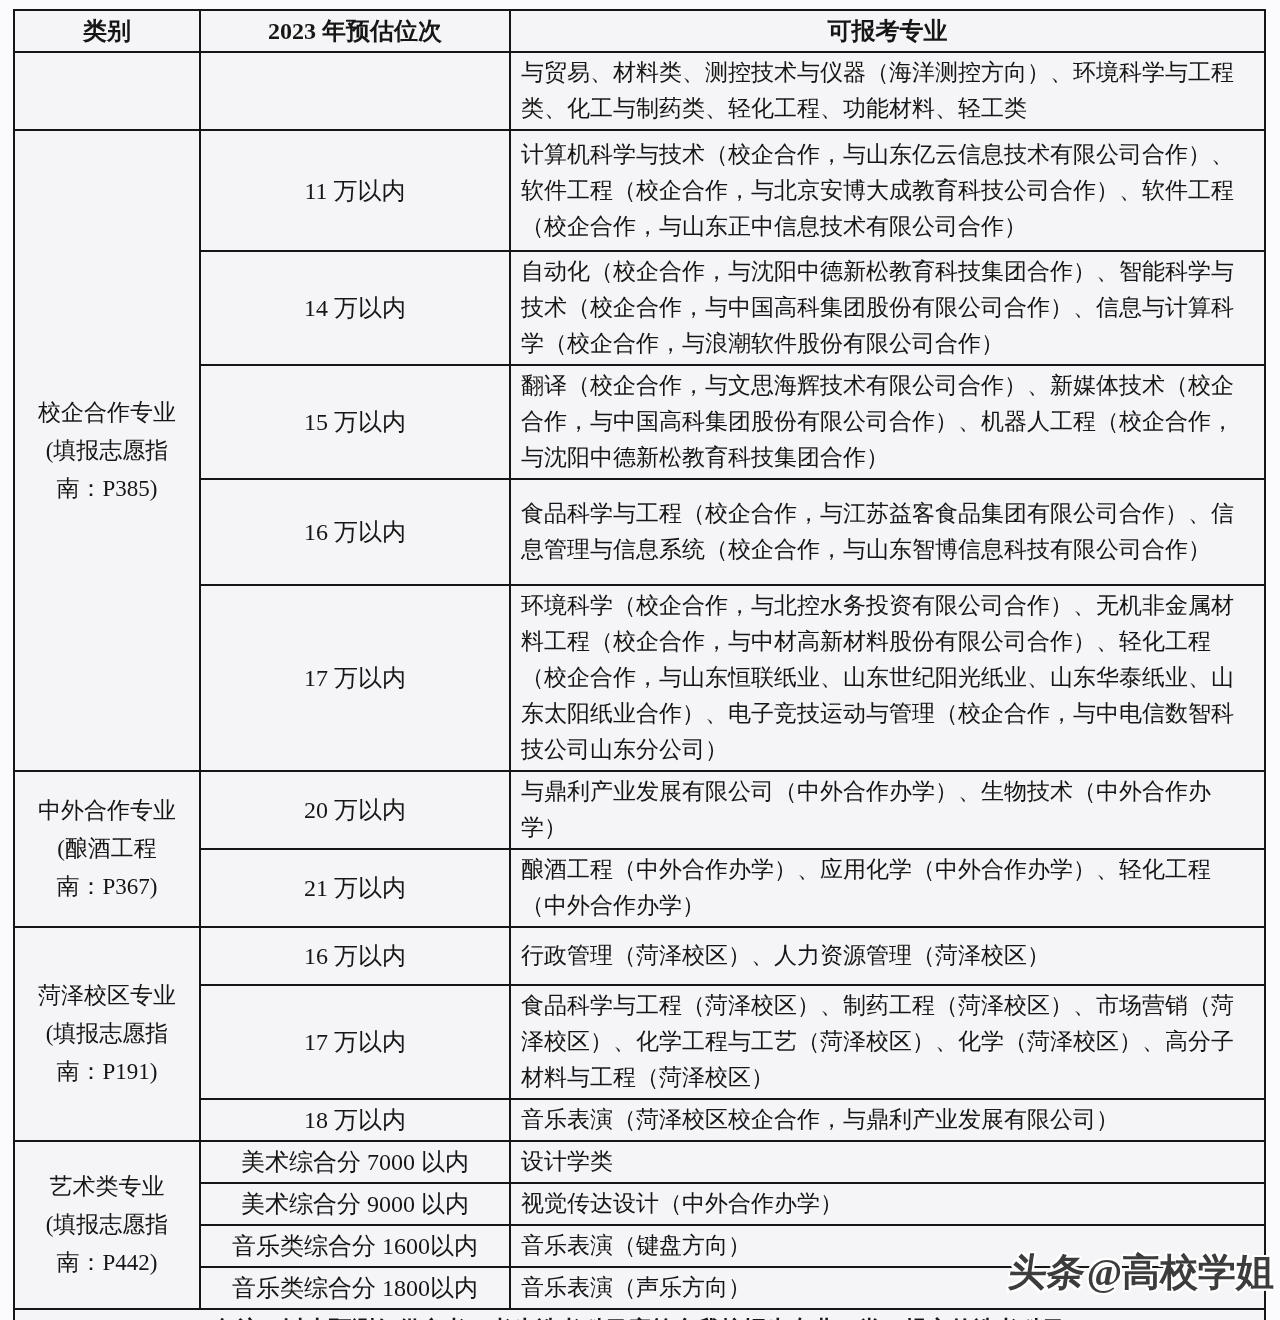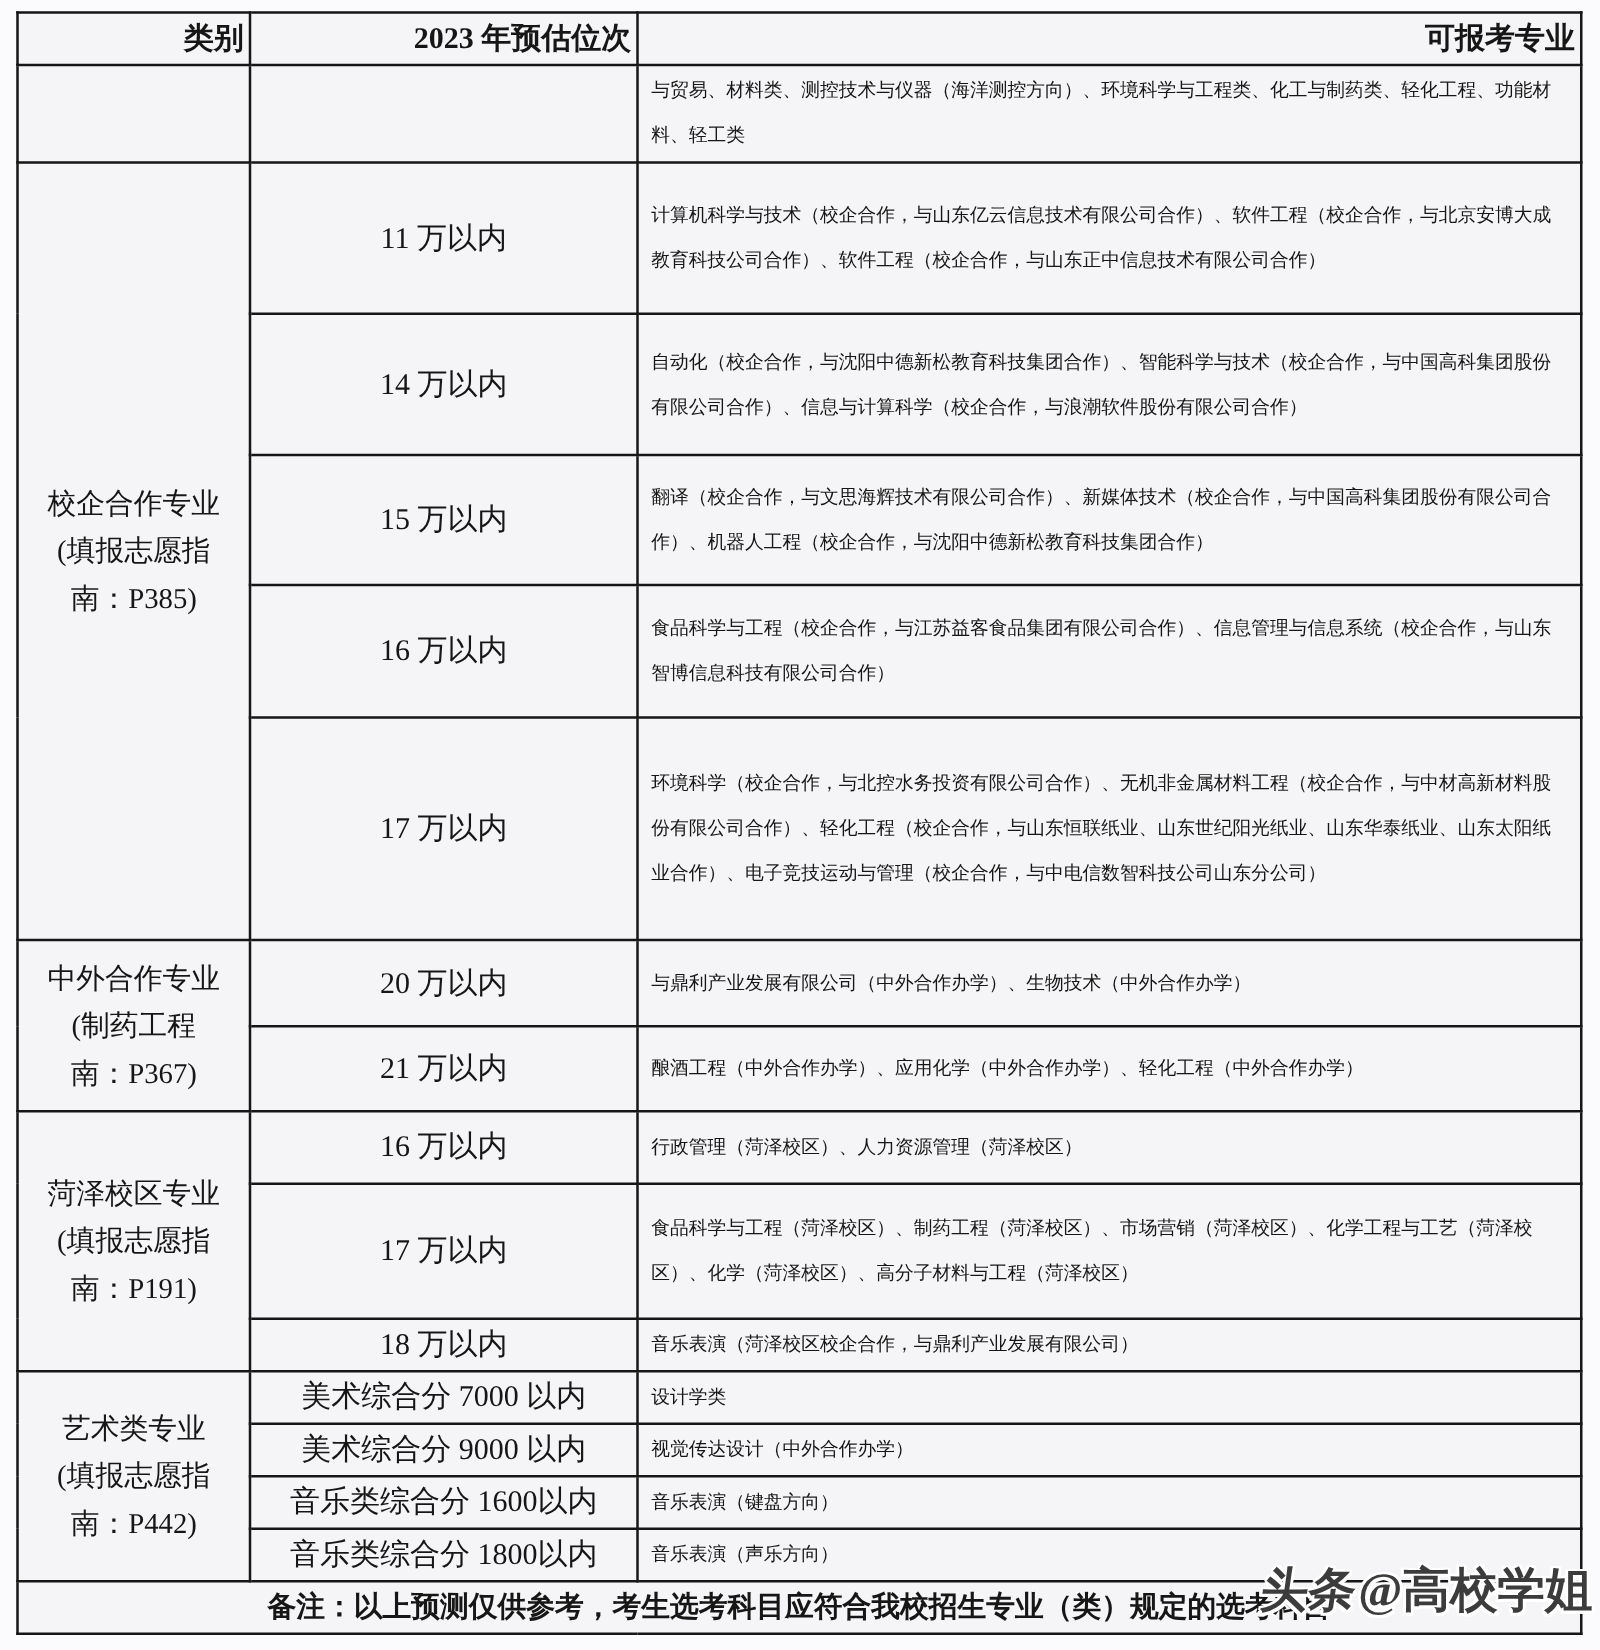--- a/index.html
+++ b/index.html
@@ -15,21 +15,21 @@
   table{
     border-collapse:collapse;
     table-layout:fixed;
     width:1253px;
     background:#f5f5f7;
   }
   col.c-cat{width:186px;}
   col.c-rank{width:310px;}
   td,th{
     border:2px solid #161616;
-    font-size:15px;
+    font-size:23px;
     line-height:36px;
     vertical-align:middle;
     padding:2px 8px;
     color:#161616;
     background:#f5f5f7;
     overflow:hidden;
   }
   th{font-weight:bold;font-size:24px;padding:2px 4px;}
   td.cat{
     text-align:center;
@@ -38,21 +38,21 @@
     line-height:38px;
   }
   td.rank{text-align:center;font-size:24px;}
   td.majors{text-align:left;padding:2px 10px;}
   td.note{
     text-align:center;
     font-weight:bold;
     font-size:23px;
   }
   
-  .rh36{height:32px;text-align:right;}
+  .rh36{height:32px;}
   .rh73{height:69px;}
   .rh125{height:121px;}
   .rh117{height:113px;}
   .rh108{height:104px;}
   .rh110{height:106px;}
   .rh182{height:178px;}
   .rh72{height:68px;}
   .rh62{height:58px;}
   .rh112{height:108px;}
   .rh38{height:34px;}
@@ -122,21 +122,21 @@
       <td class="rank">16 万以内</td>
       <td class="majors">食品科学与工程（校企合作，与江苏益客食品集团有限公司合作）、信息管理与信息系统（校企合作，与山东智博信息科技有限公司合作）</td>
     </tr>
     <tr class="rh182">
       <td class="rank">17 万以内</td>
       <td class="majors">环境科学（校企合作，与北控水务投资有限公司合作）、无机非金属材料工程（校企合作，与中材高新材料股份有限公司合作）、轻化工程（校企合作，与山东恒联纸业、山东世纪阳光纸业、山东华泰纸业、山东太阳纸业合作）、电子竞技运动与管理（校企合作，与中电信数智科技公司山东分公司）</td>
     </tr>
 
     <tr class="rh73">
       <td class="cat" rowspan="2">中外合作专业
-(制药工程
+(酿酒工程
 南：P367)</td>
       <td class="rank">20 万以内</td>
       <td class="majors">与鼎利产业发展有限公司（中外合作办学）、生物技术（中外合作办学）</td>
     </tr>
     <tr class="rh72">
       <td class="rank">21 万以内</td>
       <td class="majors">酿酒工程（中外合作办学）、应用化学（中外合作办学）、轻化工程（中外合作办学）</td>
     </tr>
 
     <tr class="rh62">

